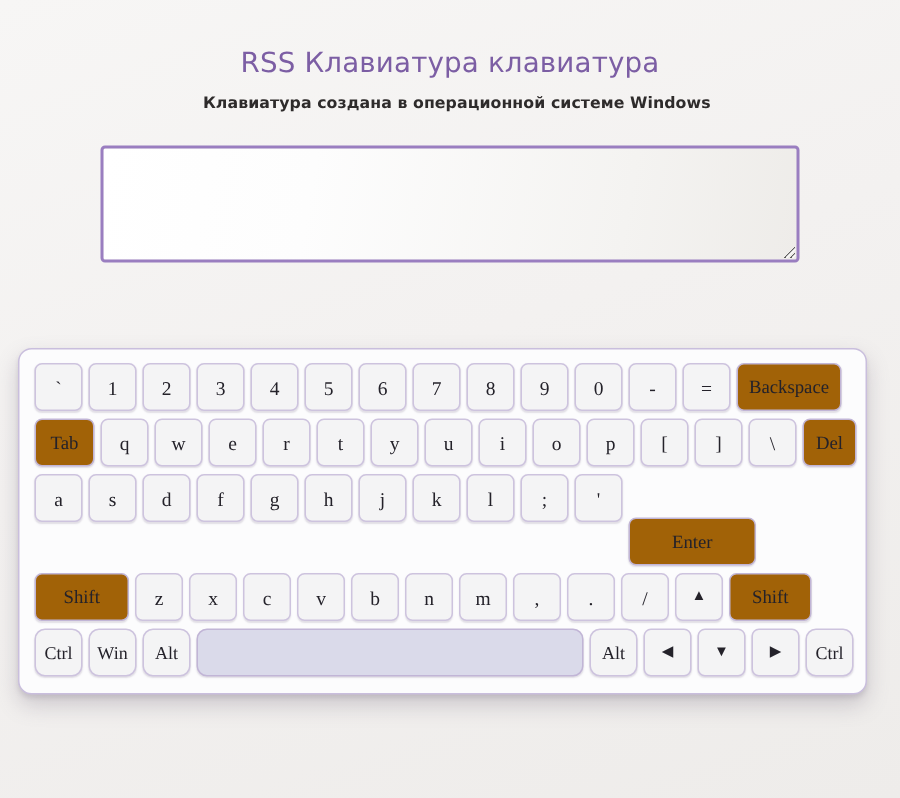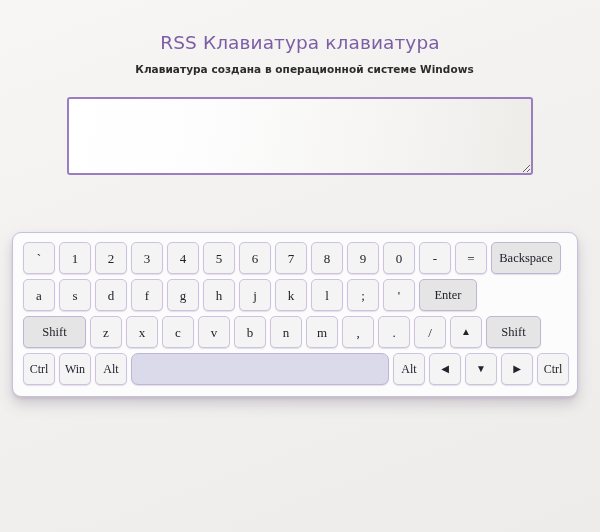--- a/index.html
+++ b/index.html
@@ -109,31 +109,31 @@
     color: #24222a;
     font-family: "Liberation Serif", "DejaVu Serif", serif;
     font-size: 13px;
     line-height: 1;
     user-select: none;
     box-shadow: 0 1px 1px rgba(130,120,145,0.22);
     white-space: nowrap;
     padding: 0 3px;
   }
   .key.special {
-    background: #e5e5e5;
+    background: #a16207;
     border-color: #c1b5d6;
     font-size: 12.5px;
   }
   .key.space {
     background: #dadaea;
     border-color: #c1b5d6;
     border-radius: 7px;
   }
   .key.arrow { font-size: 10px; }
-  .key.tiny { font-size: 12px; }
+  .key.tiny { font-size: 12px; border-radius: 7px; }
 </style>
 </head>
 <body>
 
 <div class="page">
 
   <div class="header">
     <h1 class="app-title">RSS Клавиатура клавиатура</h1>
     <p class="subtitle">Клавиатура создана в операционной системе Windows</p>
   </div>
@@ -153,32 +153,49 @@
         <div class="key" style="width: 32px;">6</div>
         <div class="key" style="width: 32px;">7</div>
         <div class="key" style="width: 32px;">8</div>
         <div class="key" style="width: 32px;">9</div>
         <div class="key" style="width: 32px;">0</div>
         <div class="key" style="width: 32px;">-</div>
         <div class="key" style="width: 32px;">=</div>
         <div class="key special" style="width: 70px;">Backspace</div>
       </div>
       <div class="kb-row">
+        <div class="key special" style="width: 40px;">Tab</div>
+        <div class="key" style="width: 32px;">q</div>
+        <div class="key" style="width: 32px;">w</div>
+        <div class="key" style="width: 32px;">e</div>
+        <div class="key" style="width: 32px;">r</div>
+        <div class="key" style="width: 32px;">t</div>
+        <div class="key" style="width: 32px;">y</div>
+        <div class="key" style="width: 32px;">u</div>
+        <div class="key" style="width: 32px;">i</div>
+        <div class="key" style="width: 32px;">o</div>
+        <div class="key" style="width: 32px;">p</div>
+        <div class="key" style="width: 32px;">[</div>
+        <div class="key" style="width: 32px;">]</div>
+        <div class="key" style="width: 32px;">\</div>
+        <div class="key special" style="width: 36px;">Del</div>
+      </div>
+      <div class="kb-row">
         <div class="key" style="width: 32px;">a</div>
         <div class="key" style="width: 32px;">s</div>
         <div class="key" style="width: 32px;">d</div>
         <div class="key" style="width: 32px;">f</div>
         <div class="key" style="width: 32px;">g</div>
         <div class="key" style="width: 32px;">h</div>
         <div class="key" style="width: 32px;">j</div>
         <div class="key" style="width: 32px;">k</div>
         <div class="key" style="width: 32px;">l</div>
         <div class="key" style="width: 32px;">;</div>
         <div class="key" style="width: 32px;">'</div>
-        <div class="key special" style="width: 58px;">Enter</div>
+        <div class="key special" style="width: 85px; margin-top: 29px;">Enter</div>
       </div>
       <div class="kb-row">
         <div class="key special" style="width: 63px;">Shift</div>
         <div class="key" style="width: 32px;">z</div>
         <div class="key" style="width: 32px;">x</div>
         <div class="key" style="width: 32px;">c</div>
         <div class="key" style="width: 32px;">v</div>
         <div class="key" style="width: 32px;">b</div>
         <div class="key" style="width: 32px;">n</div>
         <div class="key" style="width: 32px;">m</div>

